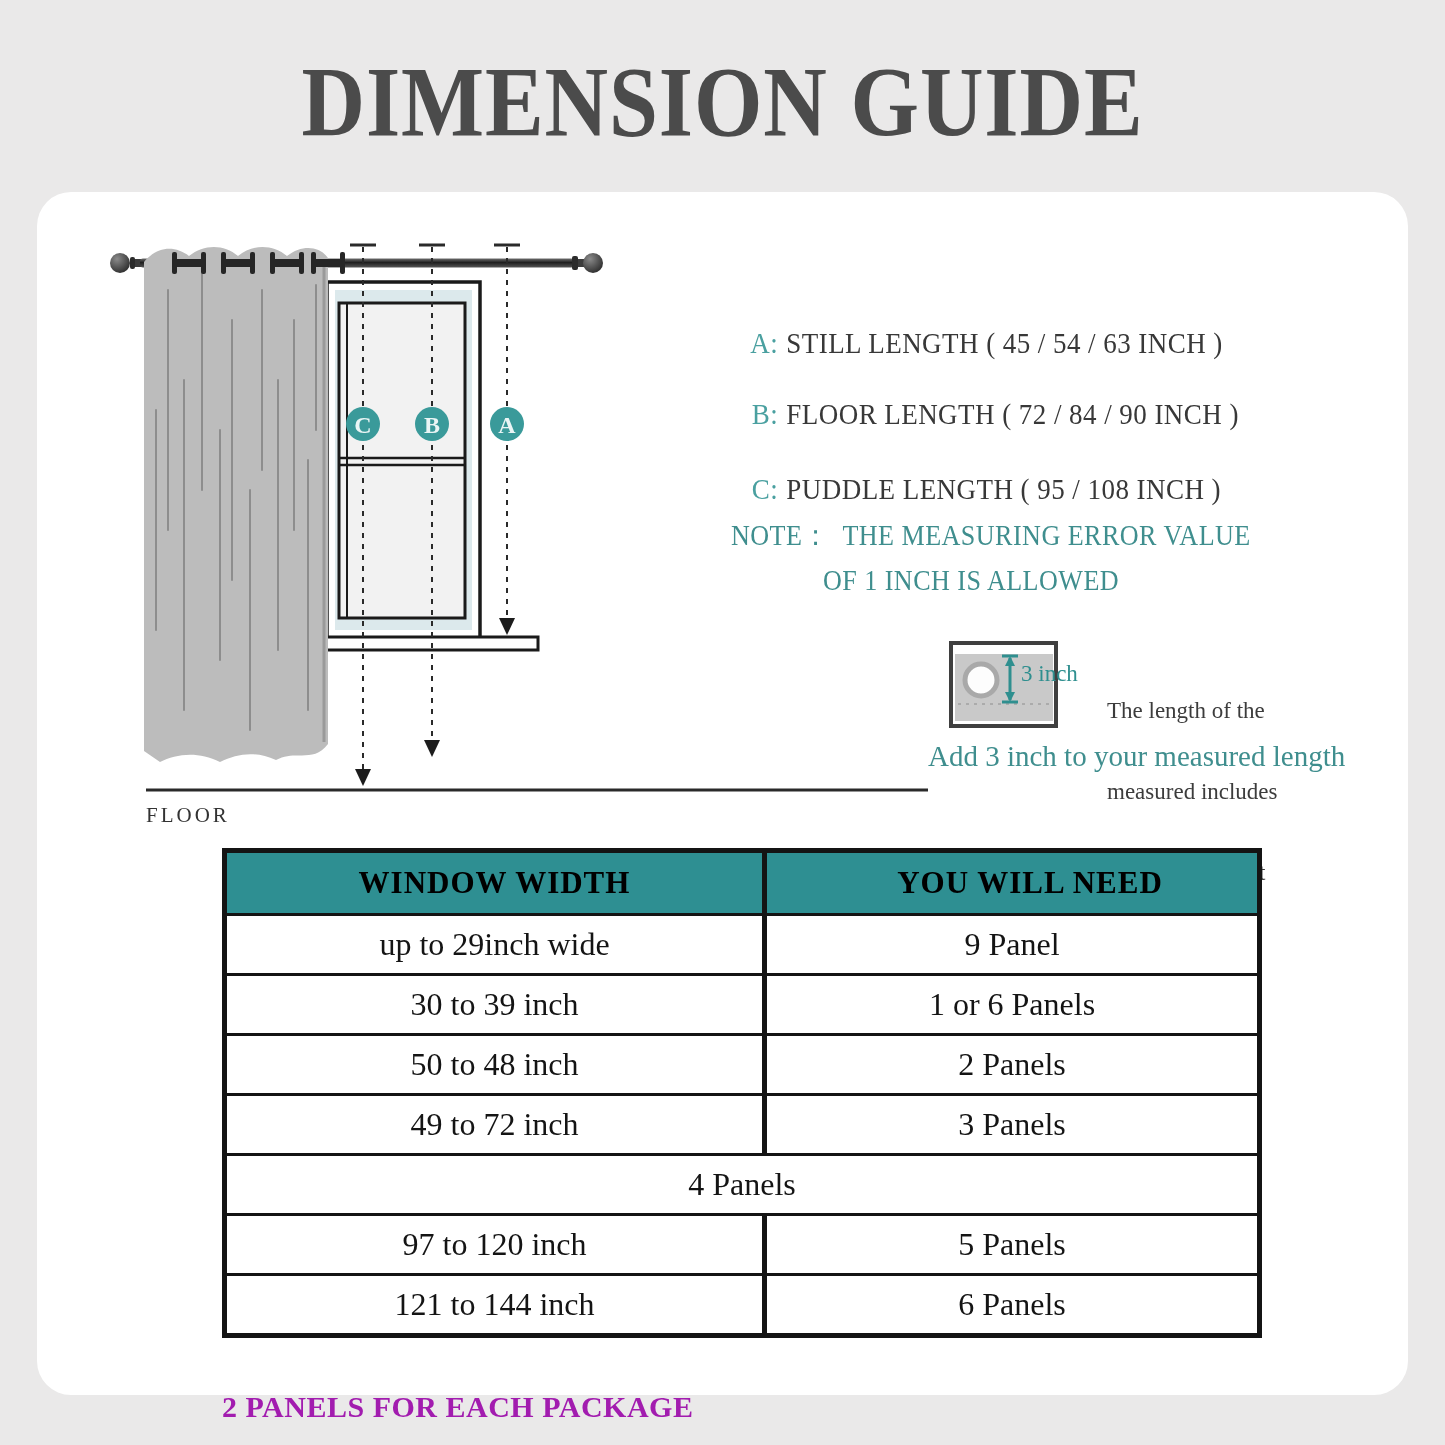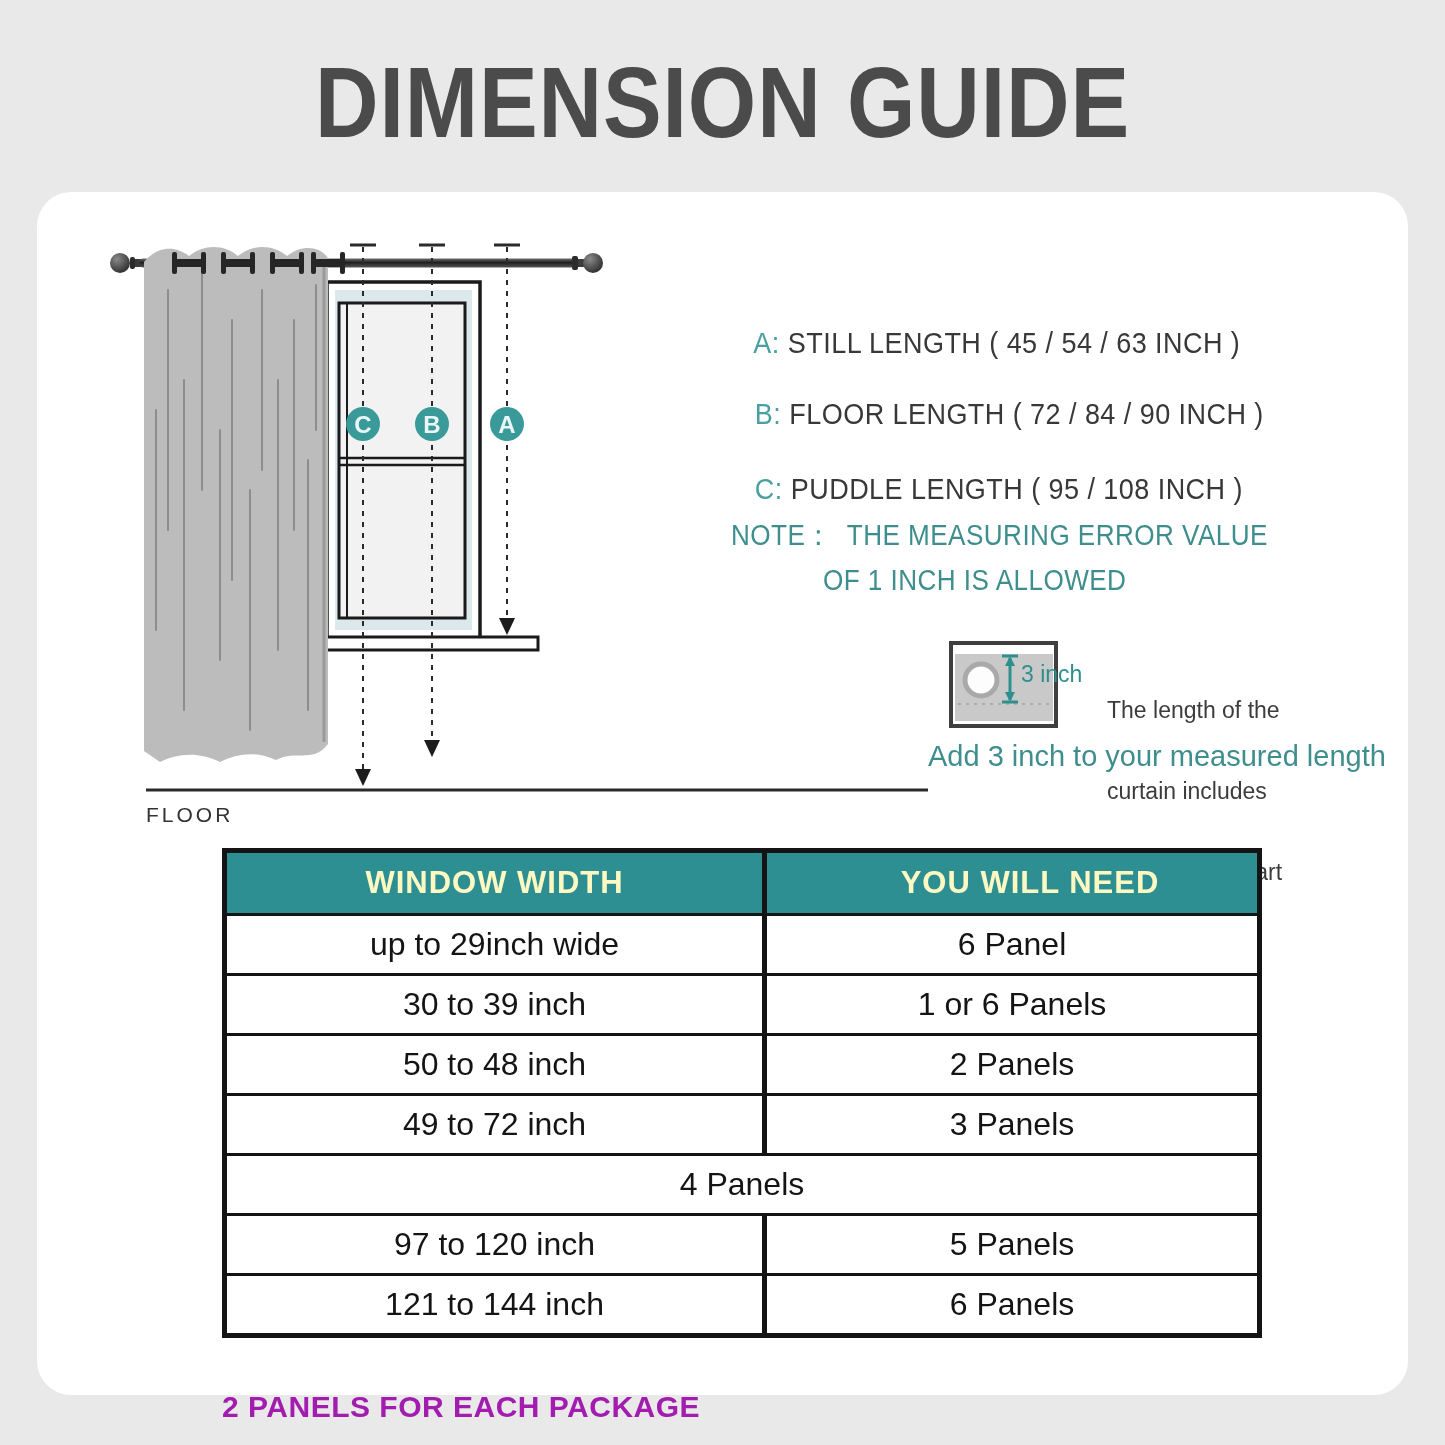--- a/index.html
+++ b/index.html
@@ -1,20 +1,20 @@
 <!DOCTYPE html>
 <html><head>
 <meta charset="utf-8">
 <style>
   html,body{margin:0;padding:0;}
   .page{
     position:relative;
     width:1445px;height:1445px;
     background:#eae9e9;
-    font-family:Liberation Sans, sans-serif;
+    font-family:Liberation Serif, serif;
     overflow:hidden;
   }
   .white-panel{
     position:absolute;left:37px;top:192px;
     width:1371px;height:1203px;
     background:#ffffff;border-radius:34px;
   }
   .page-title{
     position:absolute;left:0;top:52px;width:1445px;
     text-align:center;
@@ -53,21 +53,21 @@
   }
 
   .size-table{
     position:absolute;left:222px;top:848px;width:1040px;
     border:5px solid #141414;background:#ffffff;
     box-sizing:border-box;
   }
   .thead{display:flex;height:60px;background:#2e8f92;}
   .th{
     display:flex;align-items:center;justify-content:center;
-    color:#fef9c3;font-weight:bold;font-size:31px;letter-spacing:1px;
+    color:#000000;font-weight:bold;font-size:31px;letter-spacing:1px;
   }
   .th.left{width:540px;border-right:5px solid #141414;box-sizing:border-box;}
   .th.right{flex:1;padding-left:36px;}
   .trow{display:flex;height:57px;border-top:3px solid #141414;}
   .tcell{
     display:flex;align-items:center;justify-content:center;
     font-size:32px;color:#141414;
   }
   .tcell.left{width:540px;border-right:5px solid #141414;box-sizing:border-box;}
   .tcell.right{flex:1;}
@@ -217,33 +217,33 @@
       <line x1="62" y1="18" x2="62" y2="60"></line>
     </g>
     <g fill="#2f8f8f">
       <polygon points="62,16 57,26 67,26"></polygon>
       <polygon points="62,62 57,52 67,52"></polygon>
     </g>
   </svg>
   <div class="grommet-measure-label">3 inch</div>
   <div class="grommet-desc">
     <div>The length of the</div>
-    <div>curtain includes</div>
+    <div>measured includes</div>
     <div>the grommet part</div>
   </div>
   <div class="grommet-tip">Add 3 inch to your measured length</div>
 
   <div class="size-table">
     <div class="thead">
       <div class="th left">WINDOW WIDTH</div>
       <div class="th right">YOU WILL NEED</div>
     </div>
     <div class="trow">
       <div class="tcell left">up to 29inch wide</div>
-      <div class="tcell right">6 Panel</div>
+      <div class="tcell right">9 Panel</div>
     </div>
     <div class="trow">
       <div class="tcell left">30 to 39 inch</div>
       <div class="tcell right">1 or 6 Panels</div>
     </div>
     <div class="trow">
       <div class="tcell left">50 to 48 inch</div>
       <div class="tcell right">2 Panels</div>
     </div>
     <div class="trow">

